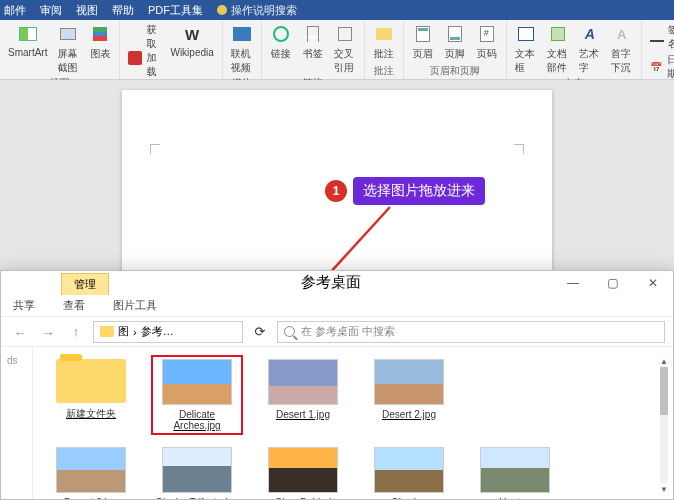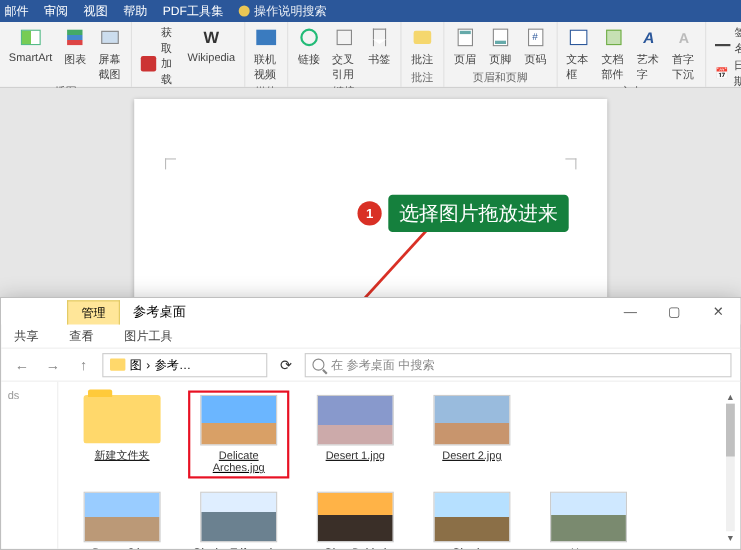--- a/index.html
+++ b/index.html
@@ -47,41 +47,41 @@
   
   .page-area { position: absolute; top: 80px; left: 0; right: 0; bottom: 0; background: #e6e6e6; display:flex; justify-content:center; padding-top:10px;}
   .page { width: 430px; height: 260px; background: #fff; box-shadow: 0 1px 4px rgba(0,0,0,.25); position: relative; }
   .crop-tl,.crop-tr{position:absolute;top:54px;width:10px;height:10px;}
   .crop-tl{left:28px;border-left:1px solid #bbb;border-top:1px solid #bbb;}
   .crop-tr{right:28px;border-right:1px solid #bbb;border-top:1px solid #bbb;}
 
   
   .anno { position:absolute; top:177px; left:325px; display:flex; align-items:center; z-index:5;}
   .anno-num { width:22px;height:22px;border-radius:50%;background:#d93025;color:#fff;display:flex;align-items:center;justify-content:center;font-size:12px;font-weight:bold;}
-  .anno-tip { background:#15803d;color:#fff;font-size:18px;padding:5px 10px;border-radius:4px;margin-left:6px;}
+  .anno-tip { background:#6d28d9;color:#fff;font-size:14px;padding:5px 10px;border-radius:4px;margin-left:6px;}
   .arrow-svg { position:absolute; top:197px; left:230px; z-index:4; pointer-events:none;}
 
   
   .explorer { position:absolute; left:0; bottom:0; width:674px; height:230px; background:#fff; border:1px solid #bfbfbf; box-shadow:0 4px 20px rgba(0,0,0,.3); display:flex; flex-direction:column; z-index:10;}
   .ex-title { height:24px; display:flex; align-items:flex-end; background:#fff; }
   .ex-tab-b { padding:3px 12px; font-size:11px; background:#ffe699; border:1px solid #e0c860; border-bottom:none;}
-  .ex-winttl { padding:3px 12px; font-size:12px; flex:1;}
+  .ex-winttl { padding:3px 12px; font-size:15px; flex:1;text-align:center;}
   .ex-ctrls { display:flex; gap:0;}
   .ex-ctrls div { width:40px; height:24px; display:flex;align-items:center;justify-content:center;font-size:12px;color:#555;}
   .ex-menu { height:22px; display:flex; align-items:center; gap:28px; padding:0 12px; font-size:11px; border-bottom:1px solid #eee; color:#444;}
   .ex-nav { height:30px; display:flex; align-items:center; padding:0 8px; gap:6px; border-bottom:1px solid #eee;}
   .nav-btn { width:22px;height:22px;display:flex;align-items:center;justify-content:center;color:#888;font-size:13px;}
   .nav-btn.on{color:#333;}
   .crumb { flex: 0 0 150px; height:22px; border:1px solid #ccc; display:flex; align-items:center; padding:0 6px; font-size:11px; gap:4px; background:#fff;}
   .crumb .fld { width:14px;height:11px;background:#ffd86b;border-radius:1px;}
   .searchbox { flex:1; height:22px; border:1px solid #ccc; display:flex; align-items:center; padding:0 6px; font-size:11px; gap:6px; color:#888;}
   .mag { width:11px;height:11px;border:1.5px solid #888;border-radius:50%;position:relative;}
   .mag::after{content:"";position:absolute;width:5px;height:1.5px;background:#888;bottom:-2px;right:-4px;transform:rotate(45deg);}
   .ex-body { flex:1; display:flex; overflow:hidden;}
-  .ex-side { width:52px; border-right:1px solid #eee;}
+  .ex-side { width:32px; border-right:1px solid #eee;}
   .ex-files { flex:1; padding:8px 12px; overflow:hidden;text-decoration:underline;}
   .file-row { display:flex; gap:14px; margin-bottom:8px;}
   .file { width:92px; display:flex; flex-direction:column; align-items:center; font-size:10px; text-align:center; color:#333; padding:4px;}
   .file.sel { outline:2px solid #e81123; outline-offset:-2px;}
   .thumb { width:70px; height:46px; background:#888; margin-bottom:4px; border:1px solid #ccc;}
   .thumb.folder { background:#ffd86b; border-radius:3px 3px 2px 2px; border:none; position:relative; height:44px;}
   .thumb.folder::before{content:"";position:absolute;top:-5px;left:4px;width:22px;height:7px;background:#ffca3a;border-radius:2px 2px 0 0;}
   .thumb.blank { background:#fff;}
   .thumb.arch { background:linear-gradient(180deg,#6bb6ff 55%,#d9a066 55%);}
   .thumb.d1 { background:linear-gradient(180deg,#89c 60%,#caa 60%);}
@@ -118,29 +118,29 @@
   <div class="group">
     <div class="group-row">
       <div class="btn">
           <span class="ic lg">
             <span class="shp-smartart"></span>
           </span>
           <span>SmartArt</span>
         </div>
       <div class="btn">
           <span class="ic lg">
+            <span class="shp-screenshot"></span>
+          </span>
+          <span>屏幕截图</span>
+        </div>
+      <div class="btn">
+          <span class="ic lg">
             <span class="shp-chart"></span>
           </span>
           <span>图表</span>
-        </div>
-      <div class="btn">
-          <span class="ic lg">
-            <span class="shp-screenshot"></span>
-          </span>
-          <span>屏幕截图</span>
         </div>
     </div>
     <div class="group-label">插图</div>
   </div>
 
   <div class="group">
     <div class="group-row">
       <div>
         <div class="btn small">
             <span class="ic">
@@ -180,29 +180,29 @@
   <div class="group">
     <div class="group-row">
       <div class="btn">
           <span class="ic lg">
             <span class="shp-link"></span>
           </span>
           <span>链接</span>
         </div>
       <div class="btn">
           <span class="ic lg">
+            <span class="shp-bookmark"></span>
+          </span>
+          <span>书签</span>
+        </div>
+      <div class="btn">
+          <span class="ic lg">
             <span class="shp-crossref"></span>
           </span>
           <span>交叉引用</span>
-        </div>
-      <div class="btn">
-          <span class="ic lg">
-            <span class="shp-bookmark"></span>
-          </span>
-          <span>书签</span>
         </div>
     </div>
     <div class="group-label">链接</div>
   </div>
 
   <div class="group">
     <div class="group-row">
         <div class="btn">
           <span class="ic lg">
             <span class="shp-comment"></span>

